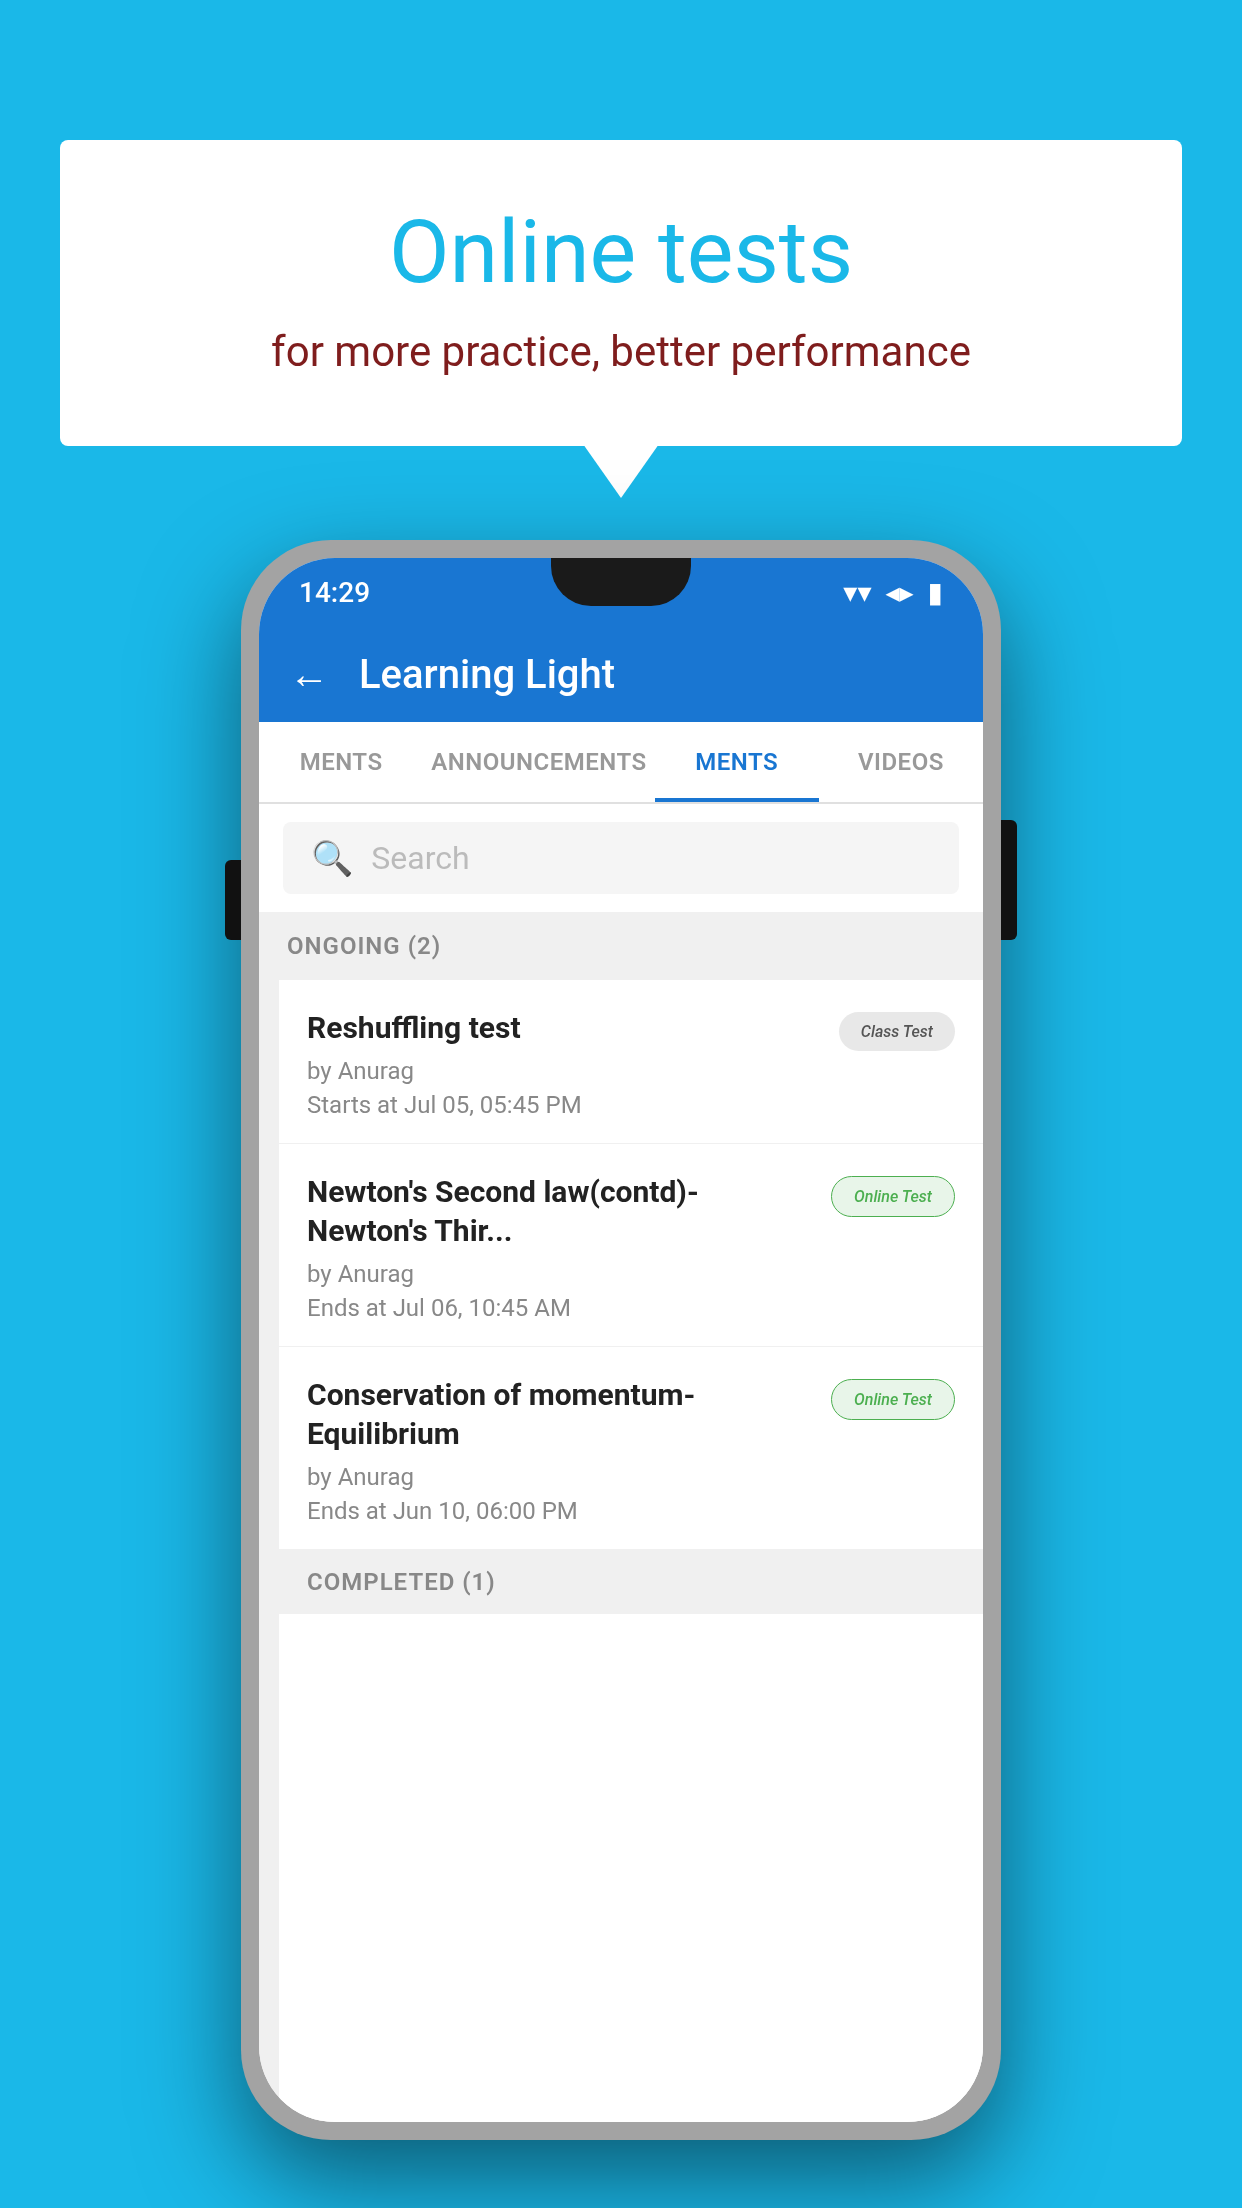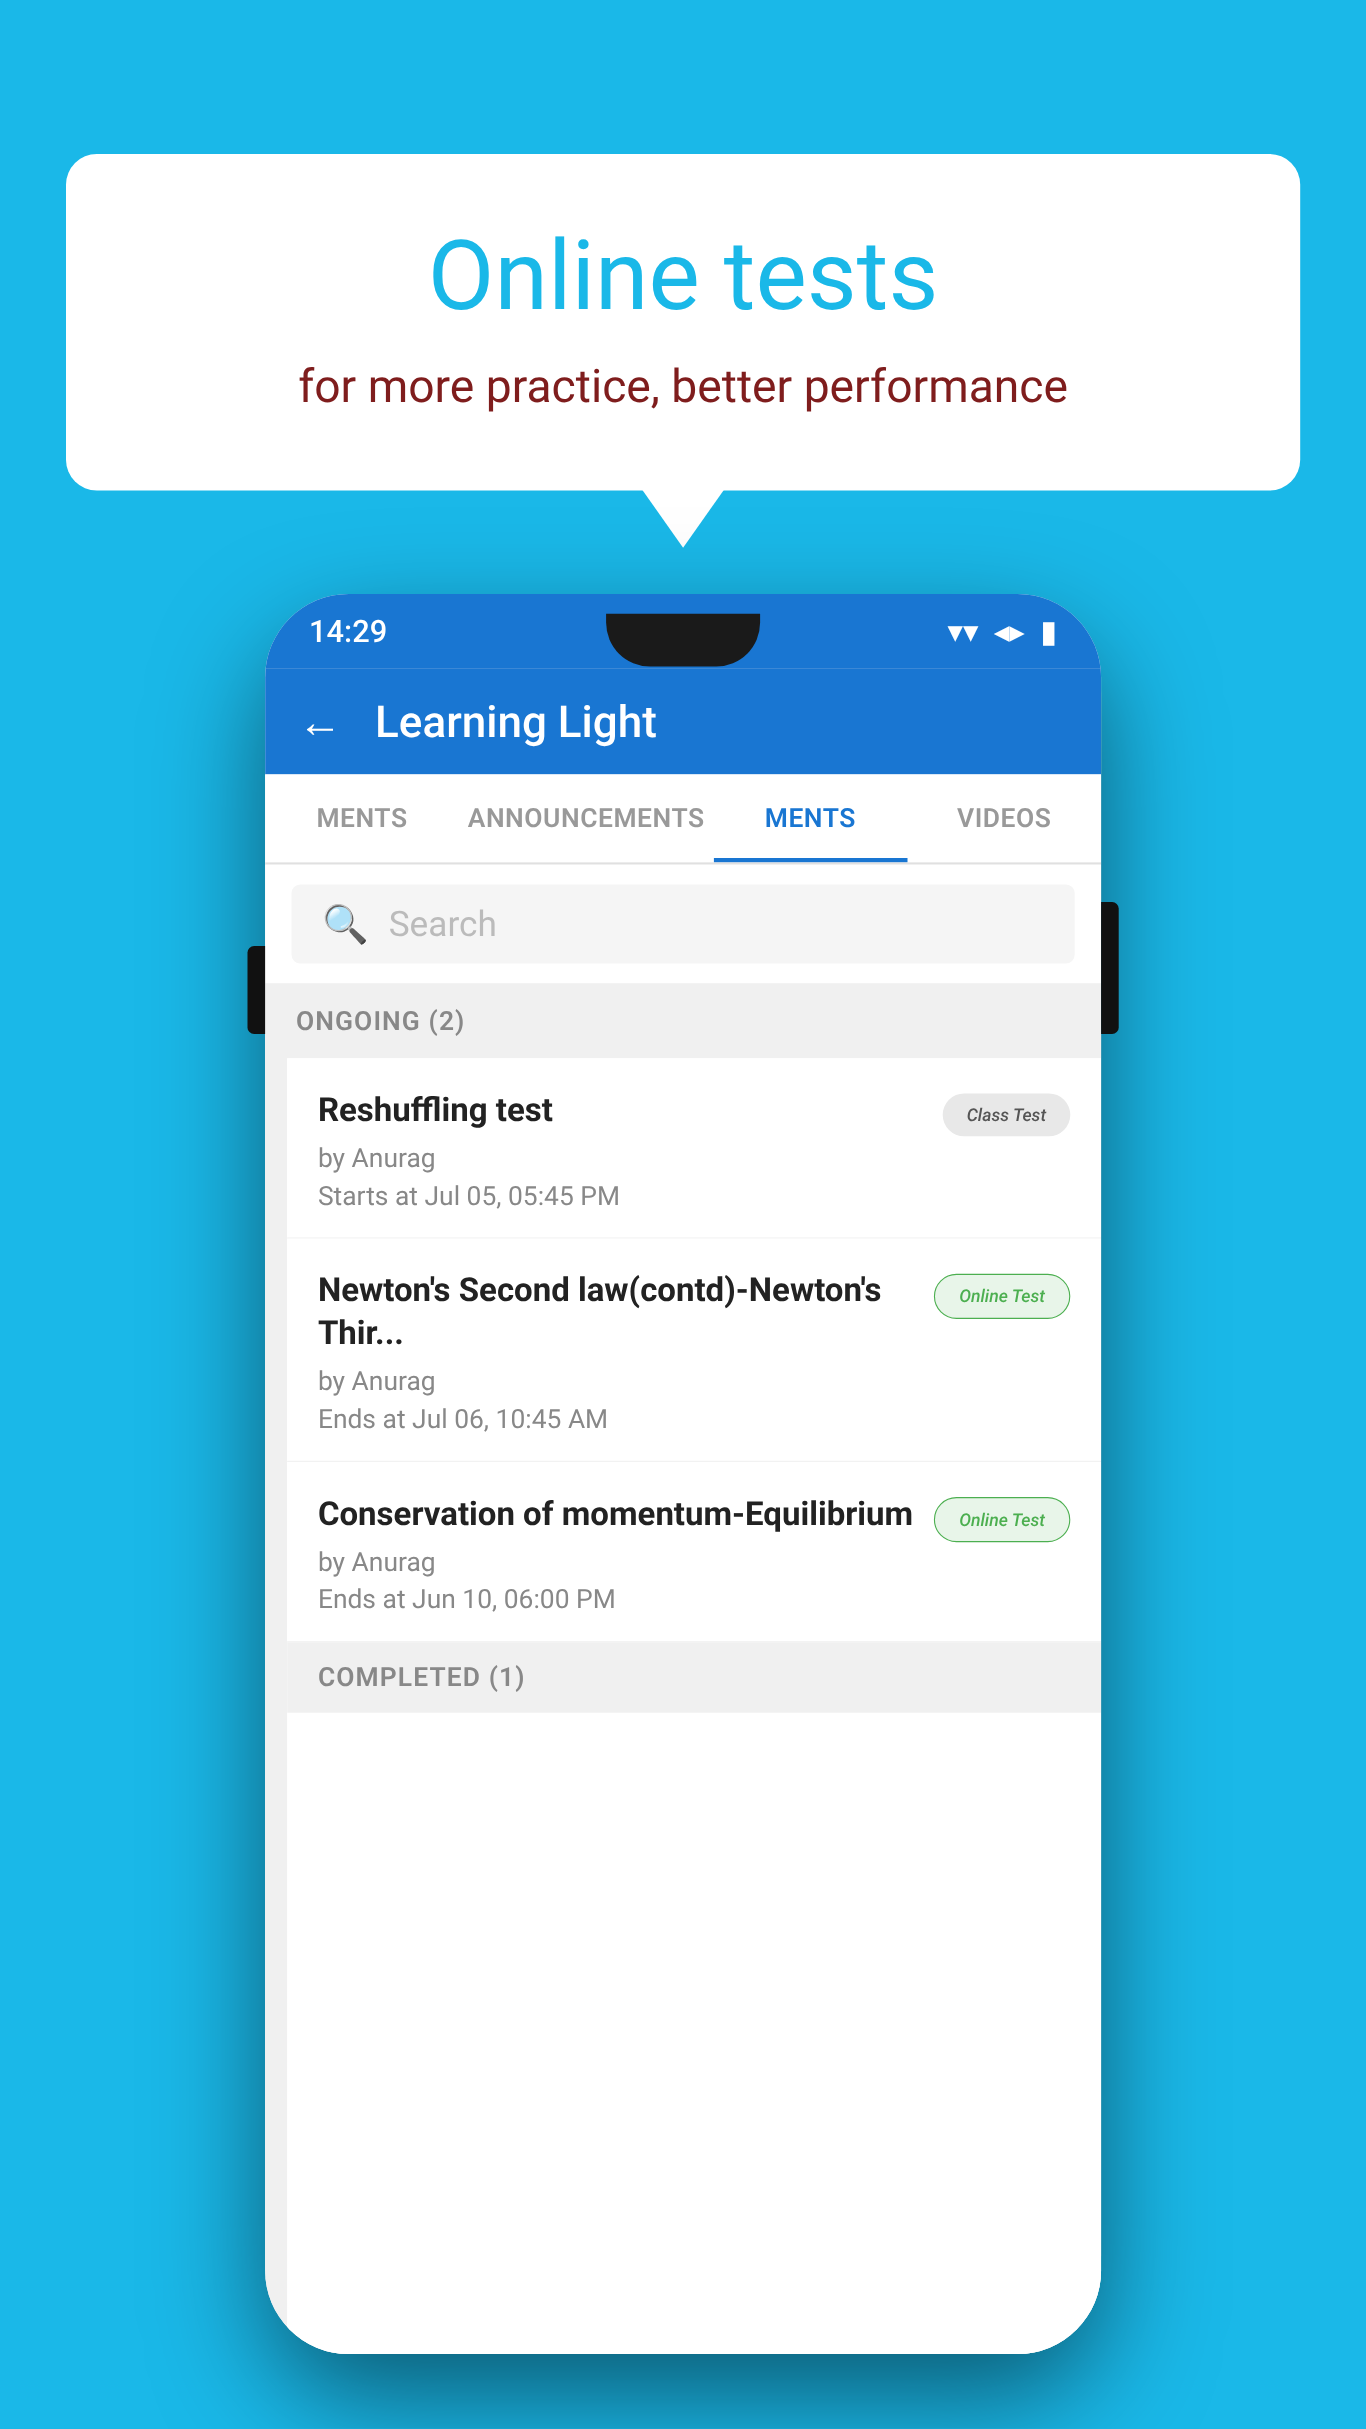--- a/index.html
+++ b/index.html
@@ -17,21 +17,21 @@
     
     .speech-bubble-container {
       position: absolute;
       top: 140px;
       left: 60px;
       right: 60px;
     }
 
     .speech-bubble {
       background: white;
-      border-radius: 28px;
+      border-radius: 8px;
       padding: 60px 80px 70px;
       text-align: center;
       position: relative;
     }
 
     .speech-bubble::after {
       content: '';
       position: absolute;
       bottom: -52px;
       left: 50%;
@@ -63,20 +63,21 @@
       left: 50%;
       transform: translateX(-50%);
       width: 760px;
     }
 
     .phone-outer {
       width: 760px;
       height: 1600px;
       background: #a3a3a3;
       border-radius: 90px;
+      padding: 18px;
       position: relative;
       box-shadow: 0 40px 100px rgba(0,0,0,0.5);
     }
 
     
     .phone-outer::before {
       content: '';
       position: absolute;
       left: -16px;
       top: 320px;

